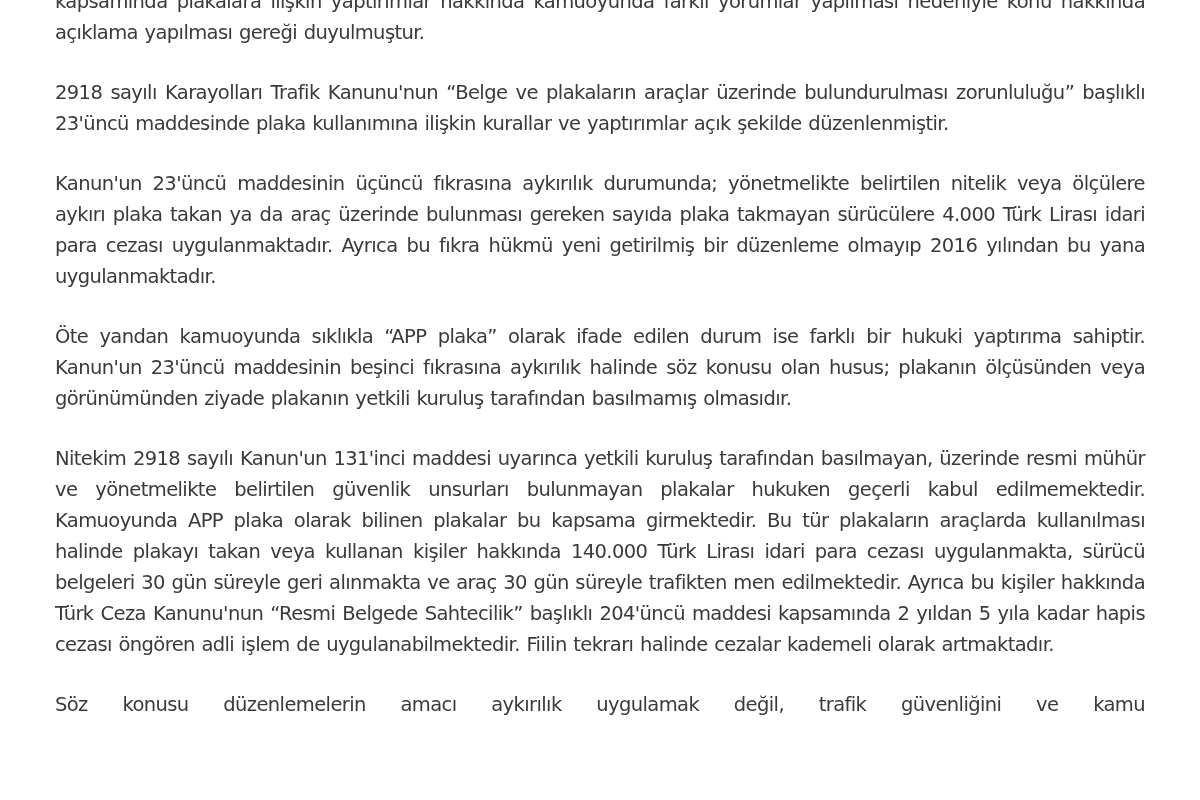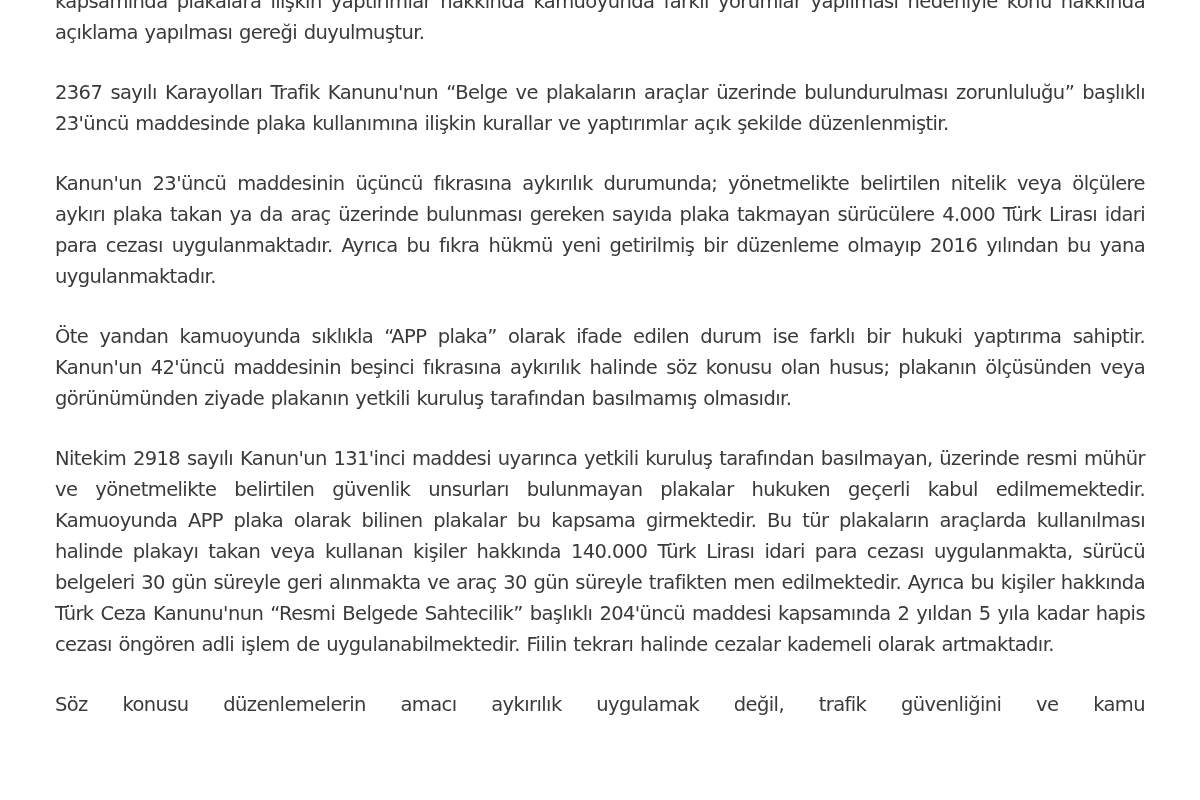--- a/index.html
+++ b/index.html
@@ -28,18 +28,18 @@
   .cut { color: #3a3a3a; }
 </style>
 </head>
 <body>
 
 <div class="doc">
   <p class="last-line-left">
     <span class="cut">kapsamında plakalara ilişkin yaptırımlar hakkında kamuoyunda farklı yorumlar yapılması</span>
     <span>nedeniyle konu hakkında açıklama yapılması gereği duyulmuştur.</span>
   </p>
-  <p class="last-line-left">2367 sayılı Karayolları Trafik Kanunu'nun “Belge ve plakaların araçlar üzerinde bulundurulması zorunluluğu” başlıklı 23'üncü maddesinde plaka kullanımına ilişkin kurallar ve yaptırımlar açık şekilde düzenlenmiştir.</p>
+  <p class="last-line-left">2918 sayılı Karayolları Trafik Kanunu'nun “Belge ve plakaların araçlar üzerinde bulundurulması zorunluluğu” başlıklı 23'üncü maddesinde plaka kullanımına ilişkin kurallar ve yaptırımlar açık şekilde düzenlenmiştir.</p>
   <p class="last-line-left">Kanun'un 23'üncü maddesinin üçüncü fıkrasına aykırılık durumunda; yönetmelikte belirtilen nitelik veya ölçülere aykırı plaka takan ya da araç üzerinde bulunması gereken sayıda plaka takmayan sürücülere 4.000 Türk Lirası idari para cezası uygulanmaktadır. Ayrıca bu fıkra hükmü yeni getirilmiş bir düzenleme olmayıp 2016 yılından bu yana uygulanmaktadır.</p>
-  <p class="last-line-left">Öte yandan kamuoyunda sıklıkla “APP plaka” olarak ifade edilen durum ise farklı bir hukuki yaptırıma sahiptir. Kanun'un 42'üncü maddesinin beşinci fıkrasına aykırılık halinde söz konusu olan husus; plakanın ölçüsünden veya görünümünden ziyade plakanın yetkili kuruluş tarafından basılmamış olmasıdır.</p>
+  <p class="last-line-left">Öte yandan kamuoyunda sıklıkla “APP plaka” olarak ifade edilen durum ise farklı bir hukuki yaptırıma sahiptir. Kanun'un 23'üncü maddesinin beşinci fıkrasına aykırılık halinde söz konusu olan husus; plakanın ölçüsünden veya görünümünden ziyade plakanın yetkili kuruluş tarafından basılmamış olmasıdır.</p>
   <p class="last-line-left">Nitekim 2918 sayılı Kanun'un 131'inci maddesi uyarınca yetkili kuruluş tarafından basılmayan, üzerinde resmi mühür ve yönetmelikte belirtilen güvenlik unsurları bulunmayan plakalar hukuken geçerli kabul edilmemektedir. Kamuoyunda APP plaka olarak bilinen plakalar bu kapsama girmektedir. Bu tür plakaların araçlarda kullanılması halinde plakayı takan veya kullanan kişiler hakkında 140.000 Türk Lirası idari para cezası uygulanmakta, sürücü belgeleri 30 gün süreyle geri alınmakta ve araç 30 gün süreyle trafikten men edilmektedir. Ayrıca bu kişiler hakkında Türk Ceza Kanunu'nun “Resmi Belgede Sahtecilik” başlıklı 204'üncü maddesi kapsamında 2 yıldan 5 yıla kadar hapis cezası öngören adli işlem de uygulanabilmektedir. Fiilin tekrarı halinde cezalar kademeli olarak artmaktadır.</p>
   <p style="text-align-last: justify;">Söz konusu düzenlemelerin amacı aykırılık uygulamak değil, trafik güvenliğini ve kamu</p>
 </div>
 
 </body></html>

